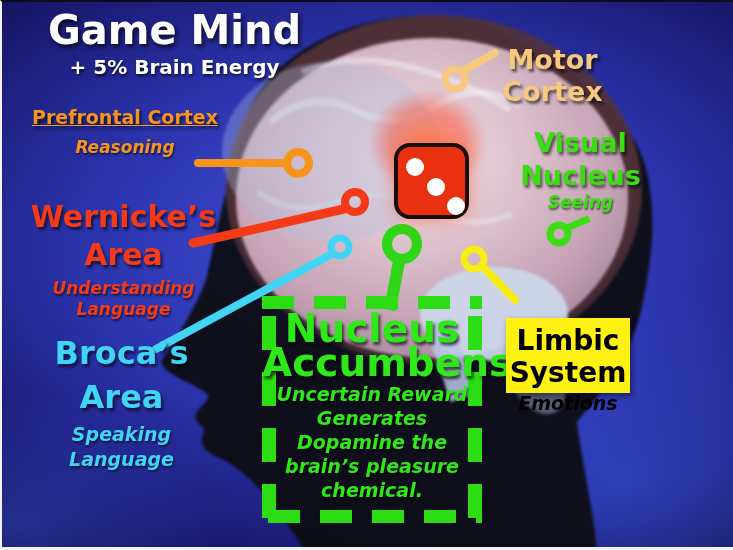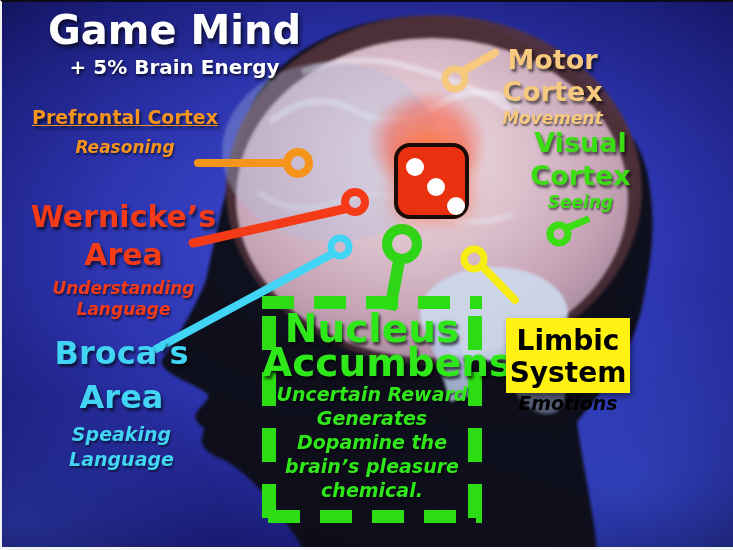--- a/index.html
+++ b/index.html
@@ -168,25 +168,24 @@
     <div class="caption">Understanding Language</div>
   </div>
 
   <div class="label" id="label-broca">
     <div class="name">Broca’s Area</div>
     <div class="caption">Speaking Language</div>
   </div>
 
   <div class="label" id="label-motor">
     <div class="name">Motor Cortex</div>
-    <div class="caption">Movement</div>
   </div>
 
   <div class="label" id="label-visual">
-    <div class="name">Visual Cortex</div>
+    <div class="name">Visual Nucleus</div>
     <div class="caption">Seeing</div>
   </div>
 
   <div id="nucleus-box">
     <div class="name">Nucleus Accumbens</div>
     <div class="caption">Uncertain Reward Generates Dopamine the brain’s pleasure chemical.</div>
   </div>
 
   <div id="limbic-box">
     <div class="name">Limbic System</div>

